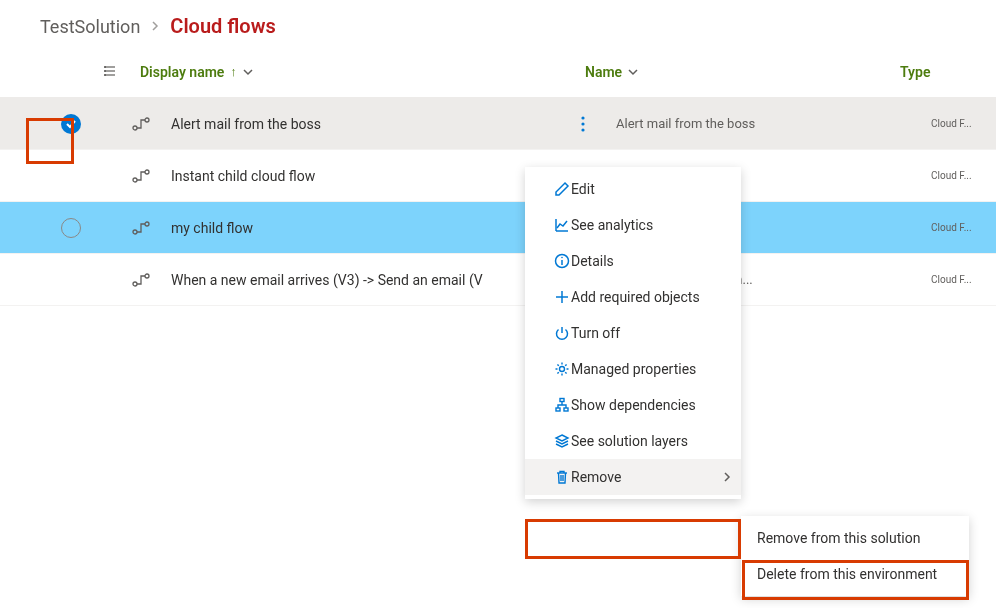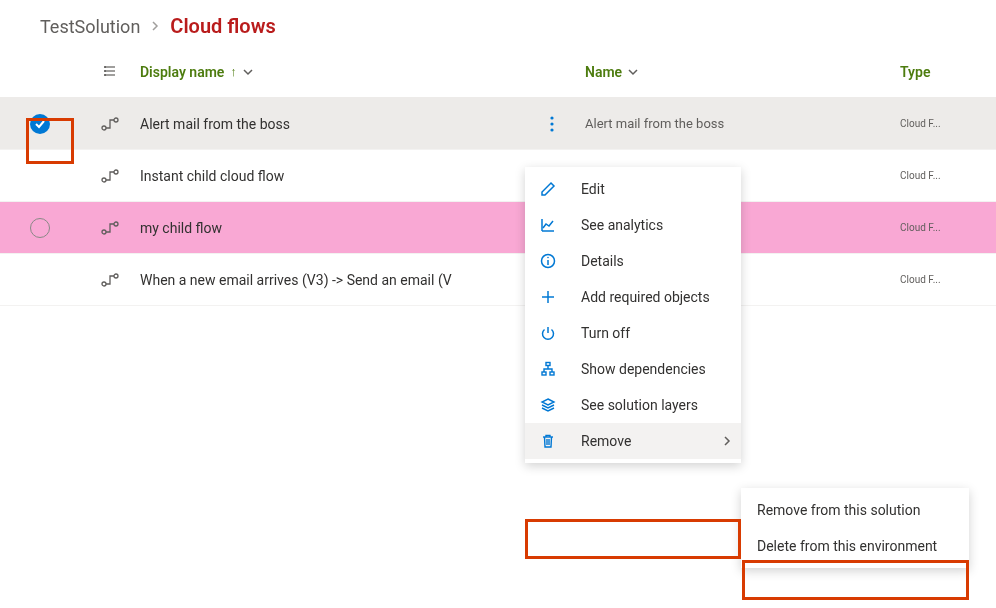--- a/index.html
+++ b/index.html
@@ -50,26 +50,27 @@
     color: #4d7c0f;
     display: flex;
     align-items: center;
     gap: 6px;
   }
   .th .sort-arrow { font-size: 13px; }
   .th .chev { color: #605e5c; }
 
   .data-row {
     border-bottom: 1px solid #f3f2f1;
+    padding-left: 31px;
   }
   .data-row.selected {
     background: #edebe9;
   }
   .data-row.hovered {
-    background: #f9a8d4;
+    background: #7dd3fc;
   }
 
   .check-circle, .radio-empty {
     width: 20px; height: 20px;
     border-radius: 50%;
     display:flex;align-items:center;justify-content:center;
   }
   .check-circle {
     background:#0078d4;
     color:#fff;
@@ -98,22 +99,22 @@
     top: 167px;
     width: 216px;
     background: #fff;
     box-shadow: 0 3px 10px rgba(0,0,0,0.18);
     padding: 4px 0;
     z-index: 10;
   }
   .context-menu .item {
     display:flex;
     align-items:center;
-    gap: 24px;
-    padding: 9px 14px;
+    gap: 0;
+    padding: 9px 28px;
     color:#323130;
     font-size:14px;
     cursor:pointer;
     position: relative;
   }
   .context-menu .item .icn {
     width:18px;height:18px;
     color:#0078d4;
     display:flex;align-items:center;justify-content:center;
     flex-shrink:0;
@@ -124,21 +125,21 @@
   .context-menu .item .sub-arrow {
     position:absolute;
     right:10px;
     color:#605e5c;
   }
 
   
   .submenu {
     position:absolute;
     left: 741px;
-    top: 488px;
+    top: 516px;
     width: 228px;
     background:#fff;
     box-shadow: 0 3px 10px rgba(0,0,0,0.18);
     padding: 4px 0;
     z-index: 11;
   }
   .submenu .sitem {
     padding: 10px 16px;
     font-size:14px;
     color:#323130;
@@ -325,20 +326,29 @@
       <svg width="16" height="16" viewBox="0 0 16 16" fill="none" stroke="#0078d4" stroke-width="1.5">
           <path d="M8 2 V8"></path>
           <path d="M4.5 4.5 A5.5 5.5 0 1 0 11.5 4.5"></path>
         </svg>
     </span>
     <span>Turn off</span>
   </div>
   <div class="item">
     <span class="icn">
       <svg width="16" height="16" viewBox="0 0 16 16" fill="none" stroke="#0078d4" stroke-width="1.4">
+          <circle cx="8" cy="8" r="2.5"></circle>
+          <path d="M8 1.5 V3.5 M8 12.5 V14.5 M1.5 8 H3.5 M12.5 8 H14.5 M3.4 3.4 L4.8 4.8 M11.2 11.2 L12.6 12.6 M12.6 3.4 L11.2 4.8 M4.8 11.2 L3.4 12.6"></path>
+        </svg>
+    </span>
+    <span>Managed properties</span>
+  </div>
+  <div class="item">
+    <span class="icn">
+      <svg width="16" height="16" viewBox="0 0 16 16" fill="none" stroke="#0078d4" stroke-width="1.4">
           <rect x="6" y="1.5" width="4" height="3"></rect>
           <rect x="2" y="11" width="4" height="3"></rect>
           <rect x="10" y="11" width="4" height="3"></rect>
           <path d="M8 4.5 V8 M4 11 V8 H12 V11"></path>
         </svg>
     </span>
     <span>Show dependencies</span>
   </div>
   <div class="item">
     <span class="icn">

